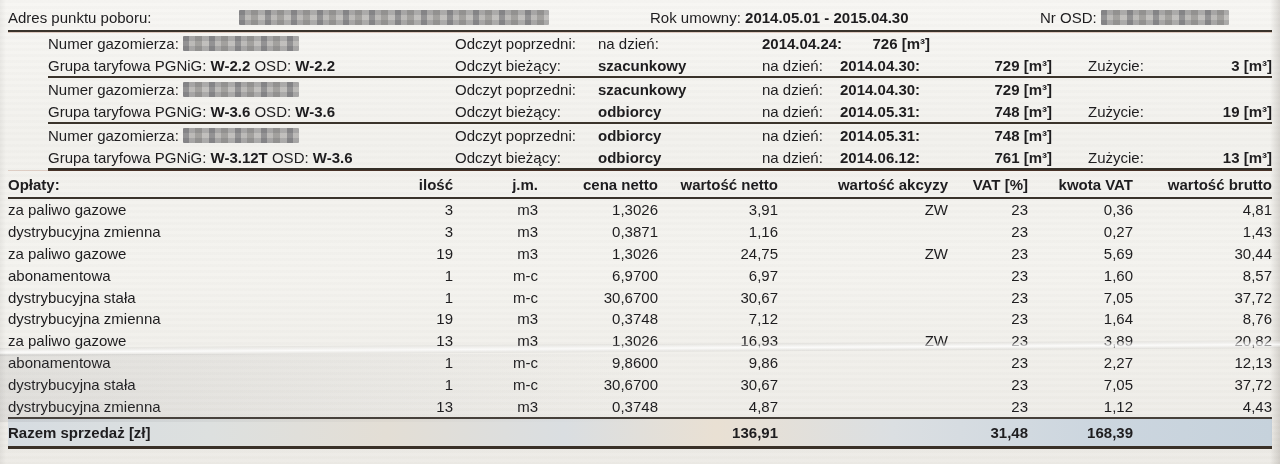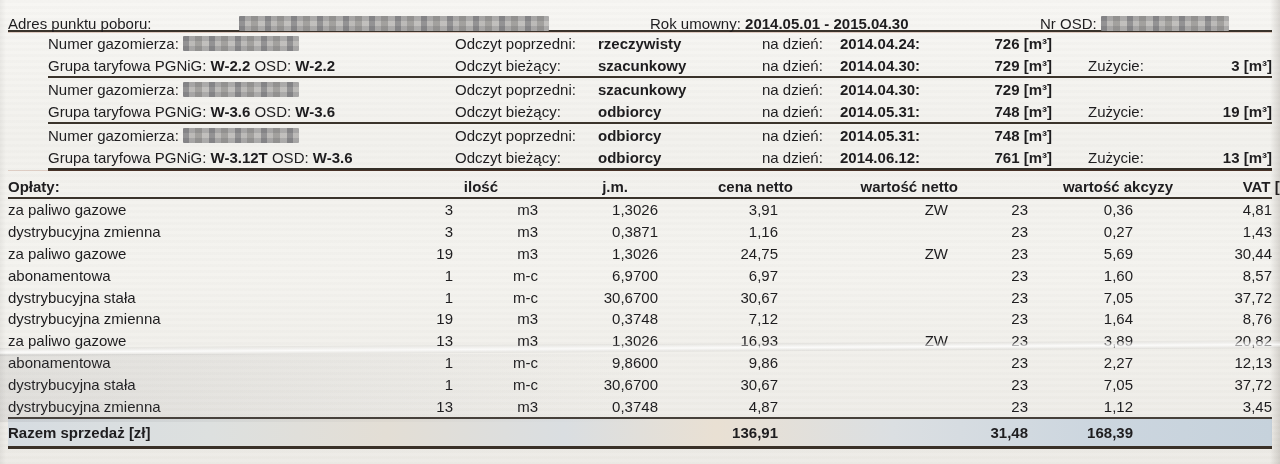--- a/index.html
+++ b/index.html
@@ -35,35 +35,35 @@
   b,.b{font-weight:bold;}
   .redact{display:inline-block;height:15px;vertical-align:-2px;border-radius:1px;
     background-color:#c3c2c0;
     background-image:
       repeating-linear-gradient(90deg, rgba(90,90,95,.45) 0 6px, rgba(165,163,160,.22) 6px 12px, rgba(118,116,113,.42) 12px 19px, rgba(188,186,183,.2) 19px 26px),
       repeating-linear-gradient(0deg, rgba(108,108,112,.32) 0 5px, rgba(192,190,187,.28) 5px 10px);}
 
   
   .r1{position:relative;height:23px;border-bottom:2px solid var(--line);
       box-shadow:0 1px 0 rgba(150,70,40,.25);}
-  .r1 .abs{position:absolute;top:9px;}
+  .r1 .abs{position:absolute;top:3px;}
 
   
   .meter{border-bottom:2px solid var(--line);margin-left:40px;}
   .meter.last{border-bottom:3px solid #352f28;}
   .mrow{height:22px;display:grid;align-items:center;
     grid-template-columns:407px 143px 164px 78px 90px 122px 108px 1fr;}
   .mrow .usage-l{padding-left:36px;}
   .ra{text-align:right;}
 
   
   .cgrid{display:grid;align-items:center;
     grid-template-columns:352px 93px 85px 120px 120px 170px 80px 105px 1fr;}
   .chead{height:26px;border-bottom:2px solid var(--line);font-weight:bold;
-    box-shadow:0 -1px 0 rgba(150,70,40,.2);gap:45px;}
+    box-shadow:0 -1px 0 rgba(150,70,40,.2);}
   .crow{height:21.8px;}
   .c-r{text-align:right;}
   .c-c{text-align:right;}
   .total{height:27px;border-top:2px solid #46403a;border-bottom:3px solid #3a3128;
     font-weight:bold;
     background:linear-gradient(90deg,#d6dce1 0%,#dde0df 16%,#e3ded5 30%,#dadee1 44%,#e9e0d3 56%,#dbdfe2 70%,#ccd6df 86%,#c6d2dc 100%);}
 </style>
 </head>
 <body>
 
@@ -82,21 +82,20 @@
     </span>
   </div>
 
   <div class="meter">
     <div class="mrow t">
       <span>
         <span>Numer gazomierza:</span>
         <span class="redact" style="width:116px;"></span>
       </span>
       <span>Odczyt poprzedni:</span>
-      <b>rzeczywisty</b>
       <span>na dzień:</span>
       <b>2014.04.24:</b>
       <b class="ra">726 [m³]</b>
       <span></span>
         <span></span>
     </div>
     <div class="mrow t">
       <span>
         <span>Grupa taryfowa PGNiG:</span>
         <b>W-2.2</b>
@@ -289,21 +288,21 @@
       </div>
       <div class="cgrid crow t">
         <span>dystrybucyjna zmienna</span>
         <span class="c-r">13</span>
         <span class="c-c">m3</span>
         <span class="c-r">0,3748</span>
         <span class="c-r">4,87</span>
         <span class="c-c"></span>
         <span class="c-r">23</span>
         <span class="c-r">1,12</span>
-        <span class="c-r">3,45</span>
+        <span class="c-r">4,43</span>
       </div>
 
     <div class="cgrid total t">
       <span>Razem sprzedaż [zł]</span>
       <span></span>
         <span></span>
         <span></span>
       <span class="c-r">136,91</span>
       <span></span>
       <span class="c-r">31,48</span>

